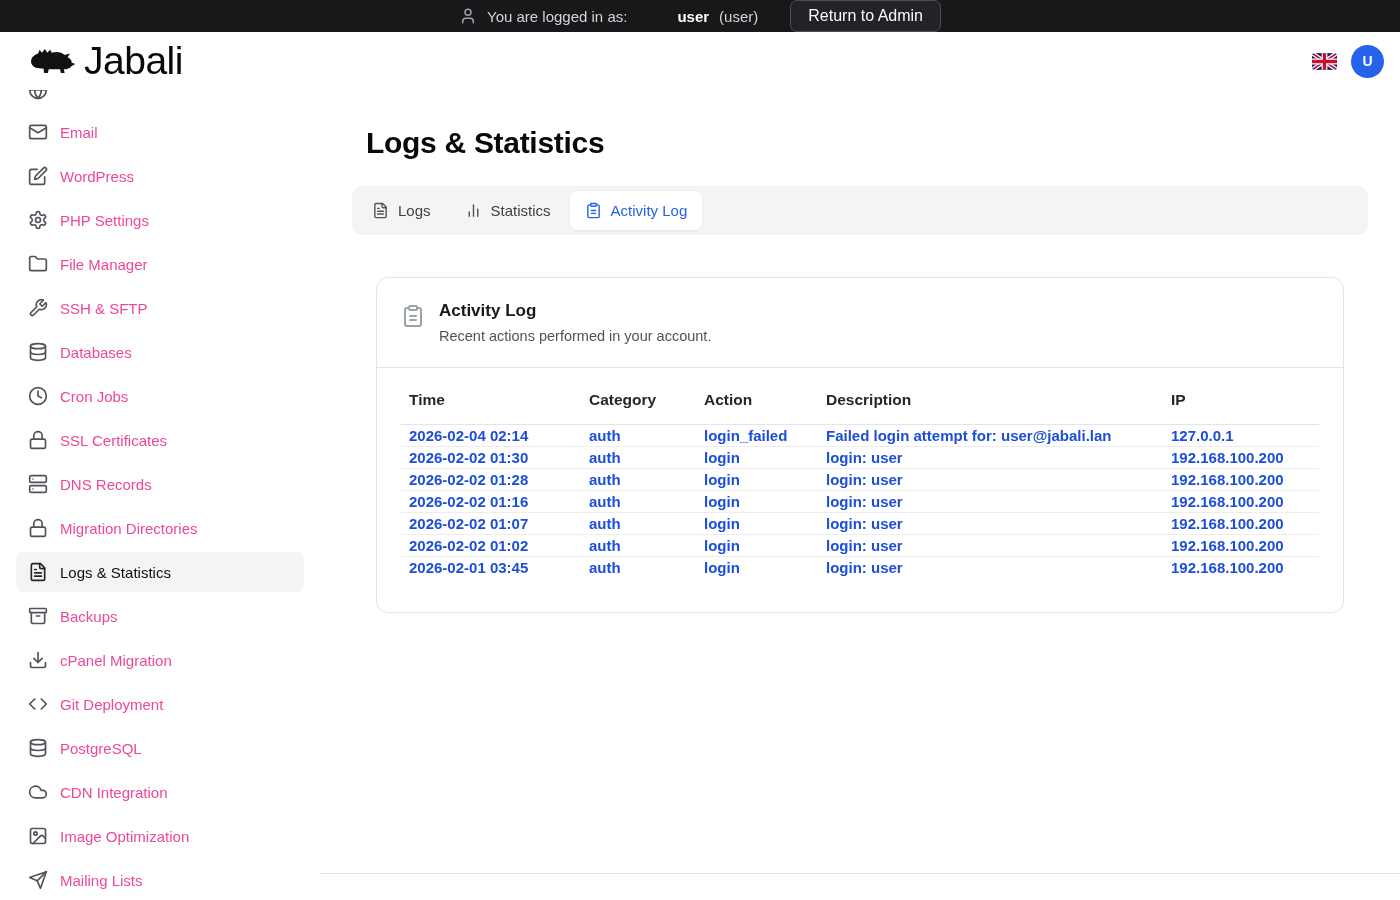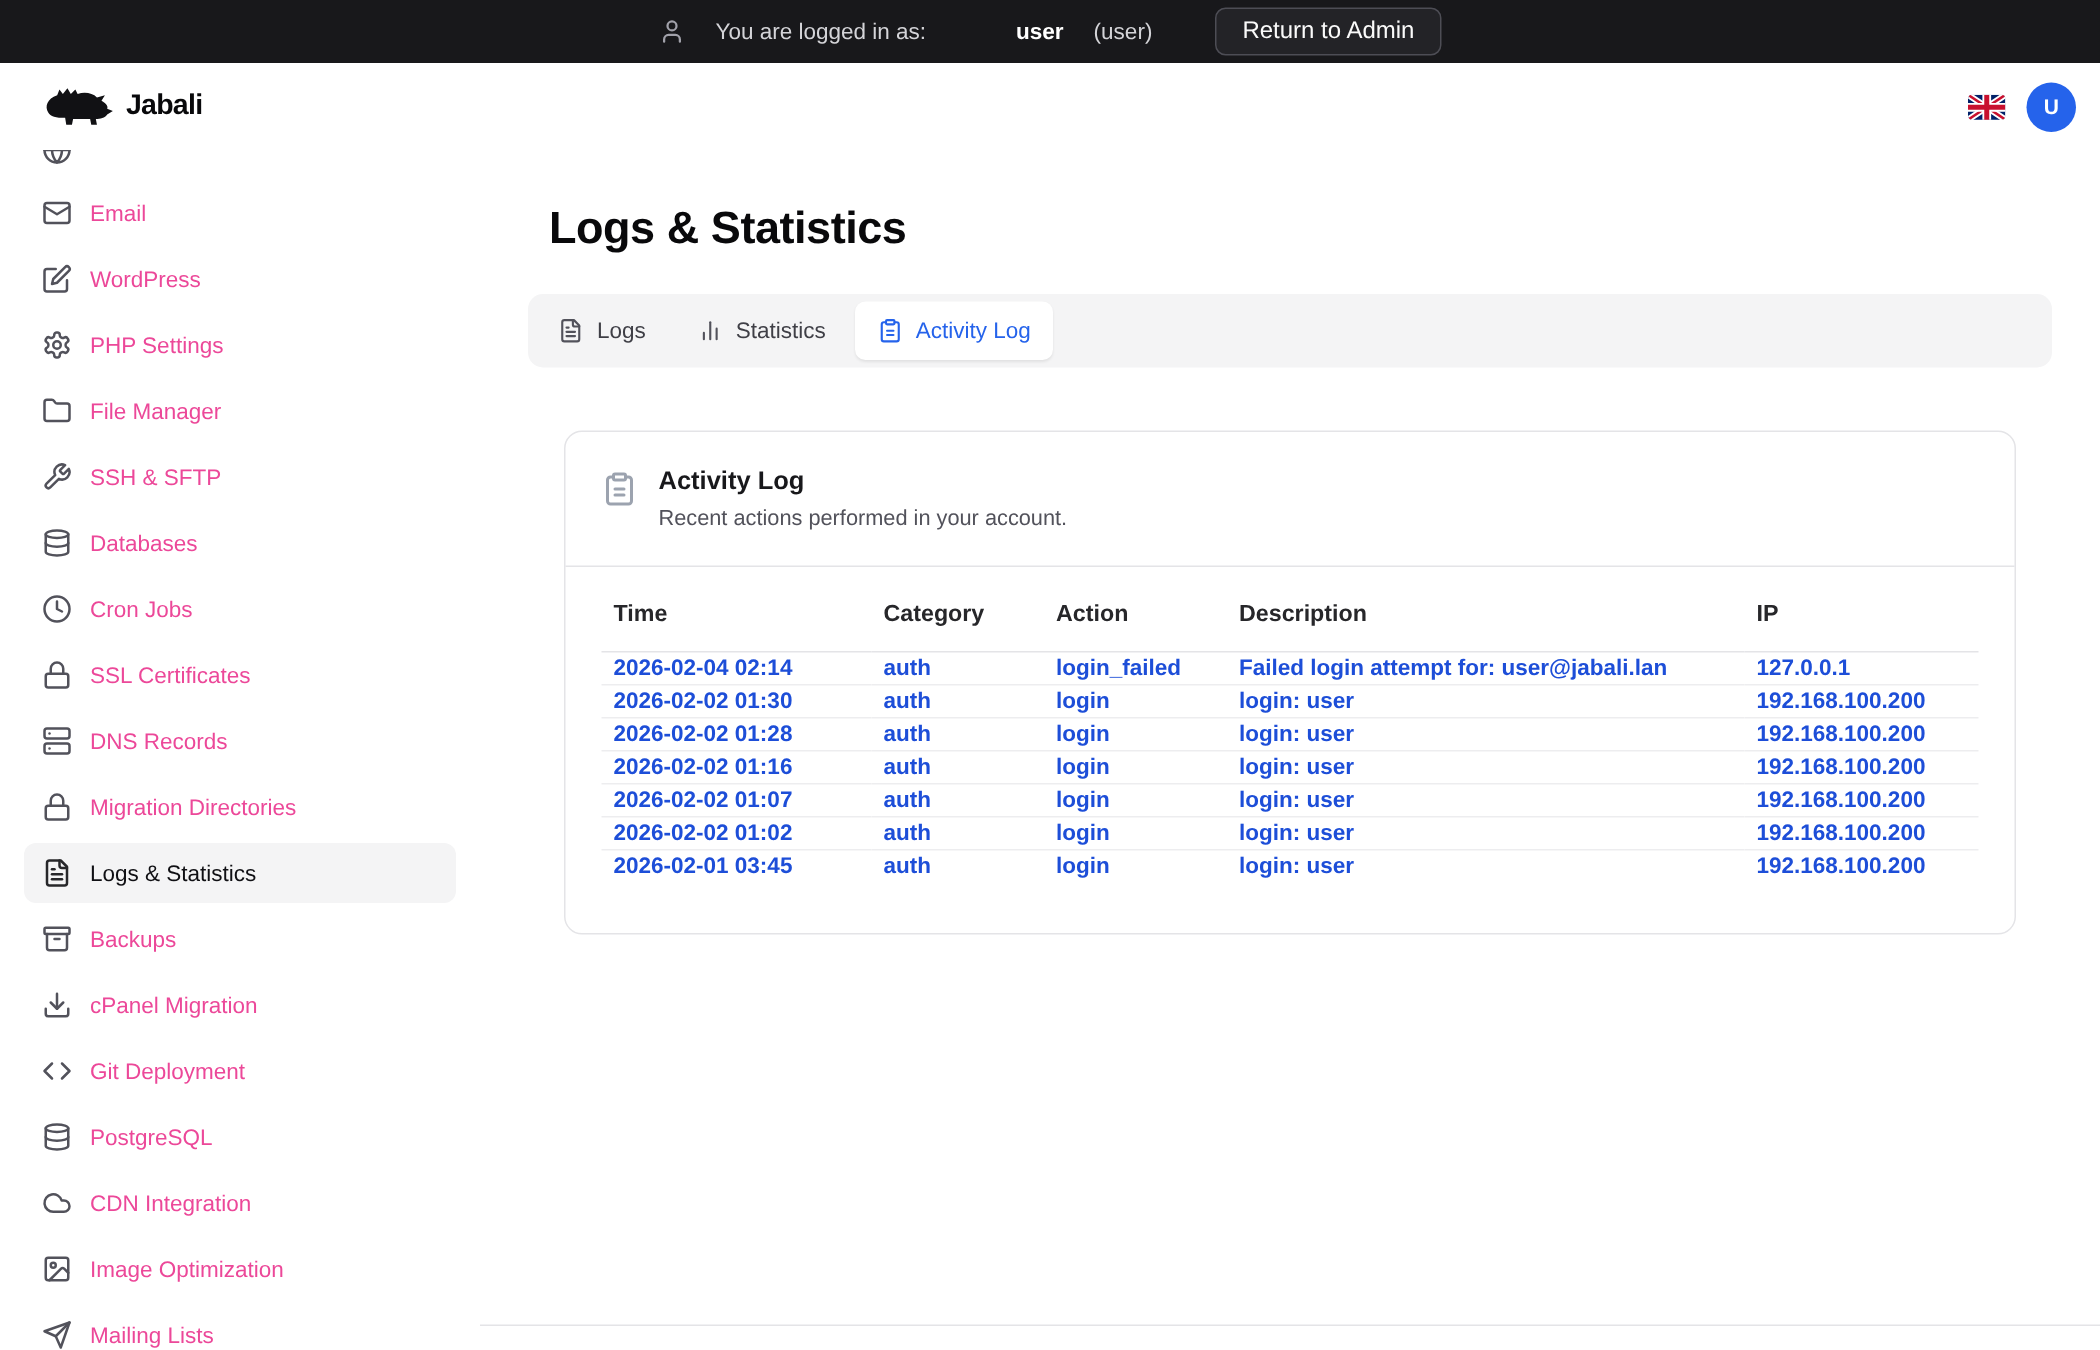--- a/index.html
+++ b/index.html
@@ -7,41 +7,41 @@
   body {
     margin: 0; overflow: hidden;
     font-family: "Liberation Sans", sans-serif;
     background: #fff; color: #18181b;
   }
   .s-icon { display: inline-flex; flex: none; }
   .s-icon svg { width: 20px; height: 20px; display: block; }
 
   
   .topbar {
-    height: 42px; background: var(--topbar_bg, #18181b);
-    display: flex; align-items: center; justify-content: center; gap: 20px;
+    height: 32px; background: var(--topbar_bg, #18181b);
+    display: flex; align-items: center; justify-content: center; gap: 10px;
     color: #d4d4d8; font-size: 15px;
   }
   .topbar .s-icon svg { width: 18px; height: 18px; }
   .topbar .s-icon { color: #a1a1aa; }
   .topbar .uname { color: #fff; font-weight: 700; margin-left: 40px; }
   .return-btn {
     margin-left: 22px; background: #232327; border: 1px solid #4d4d55;
     color: #fafafa; font-size: 16px; padding: 6px 17px; border-radius: 7px;
     font-family: inherit; cursor: pointer;
   }
 
   
   .header {
     height: 58px; display: flex; align-items: center;
     justify-content: space-between; padding: 0 16px 0 26px; background: #fff;
   }
   .brand { display: flex; align-items: center; gap: 8px; }
   .brand-logo svg { width: 50px; height: 34px; display: block; }
-  .brand-name { font-size: 19px; font-weight: 700; letter-spacing: -0.5px; color: #09090b; }
+  .brand-name { font-size: 39px; font-weight: 400; letter-spacing: -0.5px; color: #09090b; }
   .header-right { display: flex; align-items: center; gap: 14px; }
   .flag { width: 25px; height: 17px; border-radius: 3px; overflow: hidden; display: block; cursor: pointer; }
   .flag svg { width: 25px; height: 17px; display: block; }
   .avatar {
     width: 33px; height: 33px; border-radius: 50%;
     background: var(--avatar_bg, #2563eb); color: #fff;
     display: flex; align-items: center; justify-content: center;
     font-size: 14px; font-weight: 700; cursor: pointer;
   }
 

